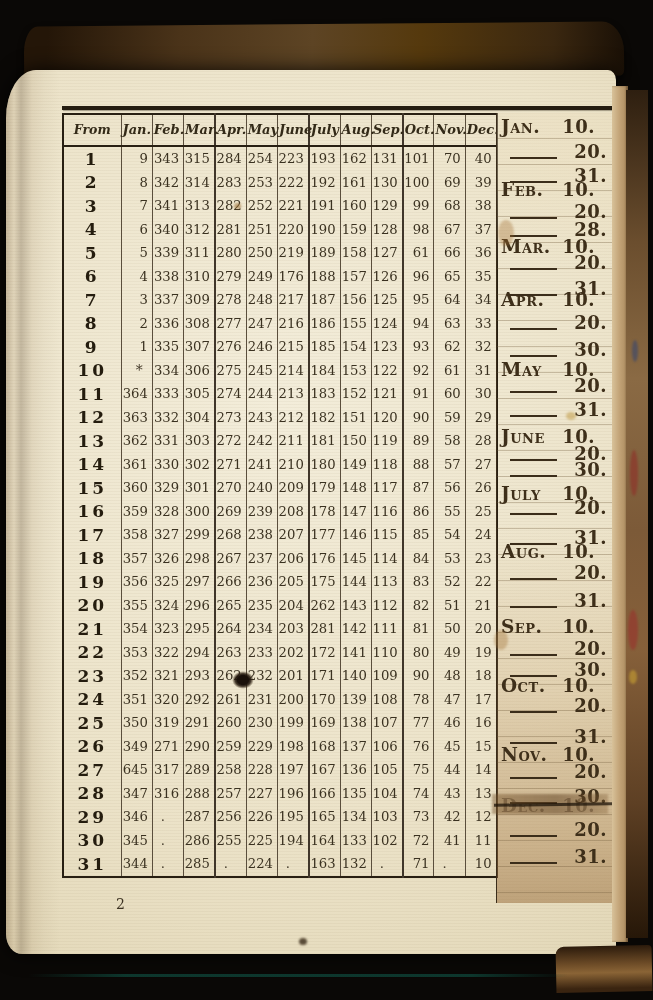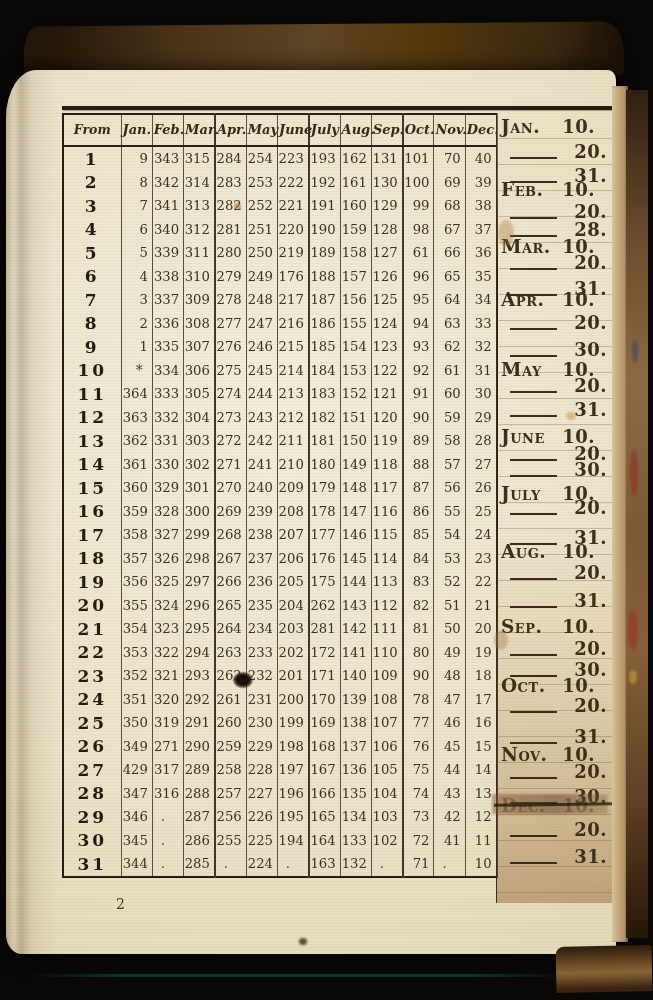--- a/index.html
+++ b/index.html
@@ -551,21 +551,21 @@
             <td>198</td>
             <td class="thick">168</td>
             <td>137</td>
             <td>106</td>
             <td class="thick">76</td>
             <td>45</td>
             <td>15</td>
           </tr>
           <tr>
             <td class="from">27</td>
-            <td>429</td>
+            <td>645</td>
             <td>317</td>
             <td>289</td>
             <td class="thick">258</td>
             <td>228</td>
             <td>197</td>
             <td class="thick">167</td>
             <td>136</td>
             <td>105</td>
             <td class="thick">75</td>
             <td>44</td>

